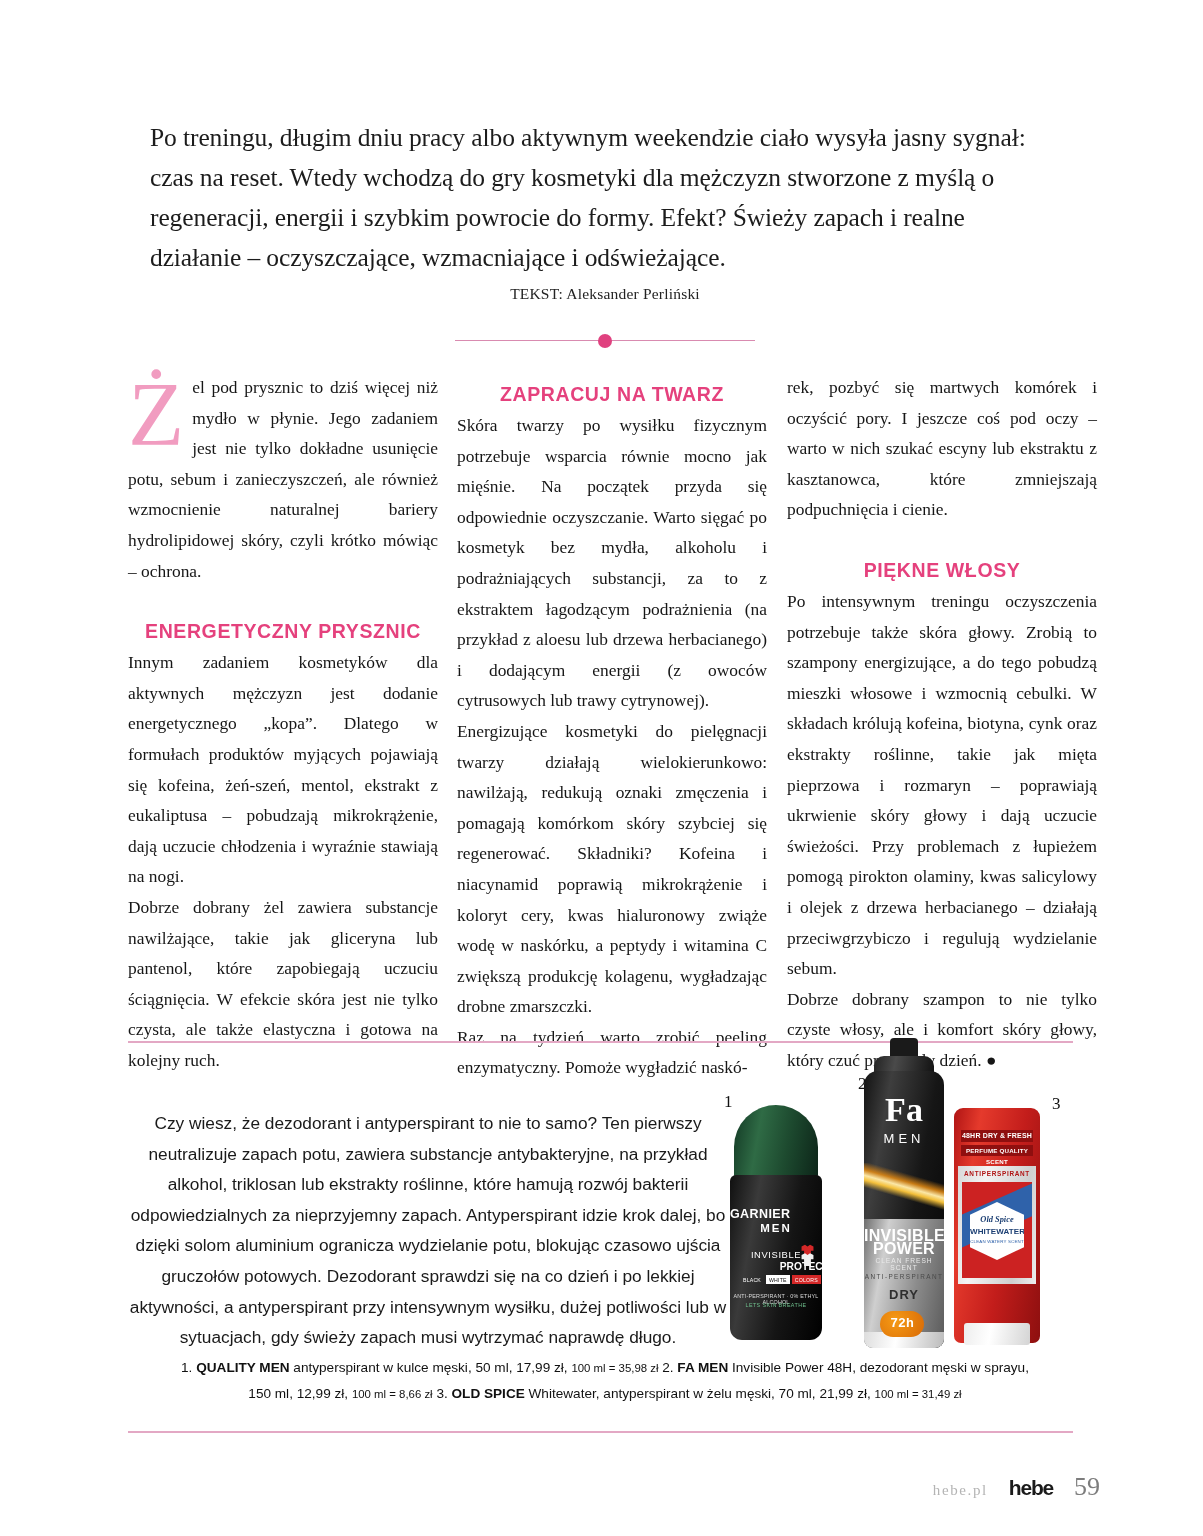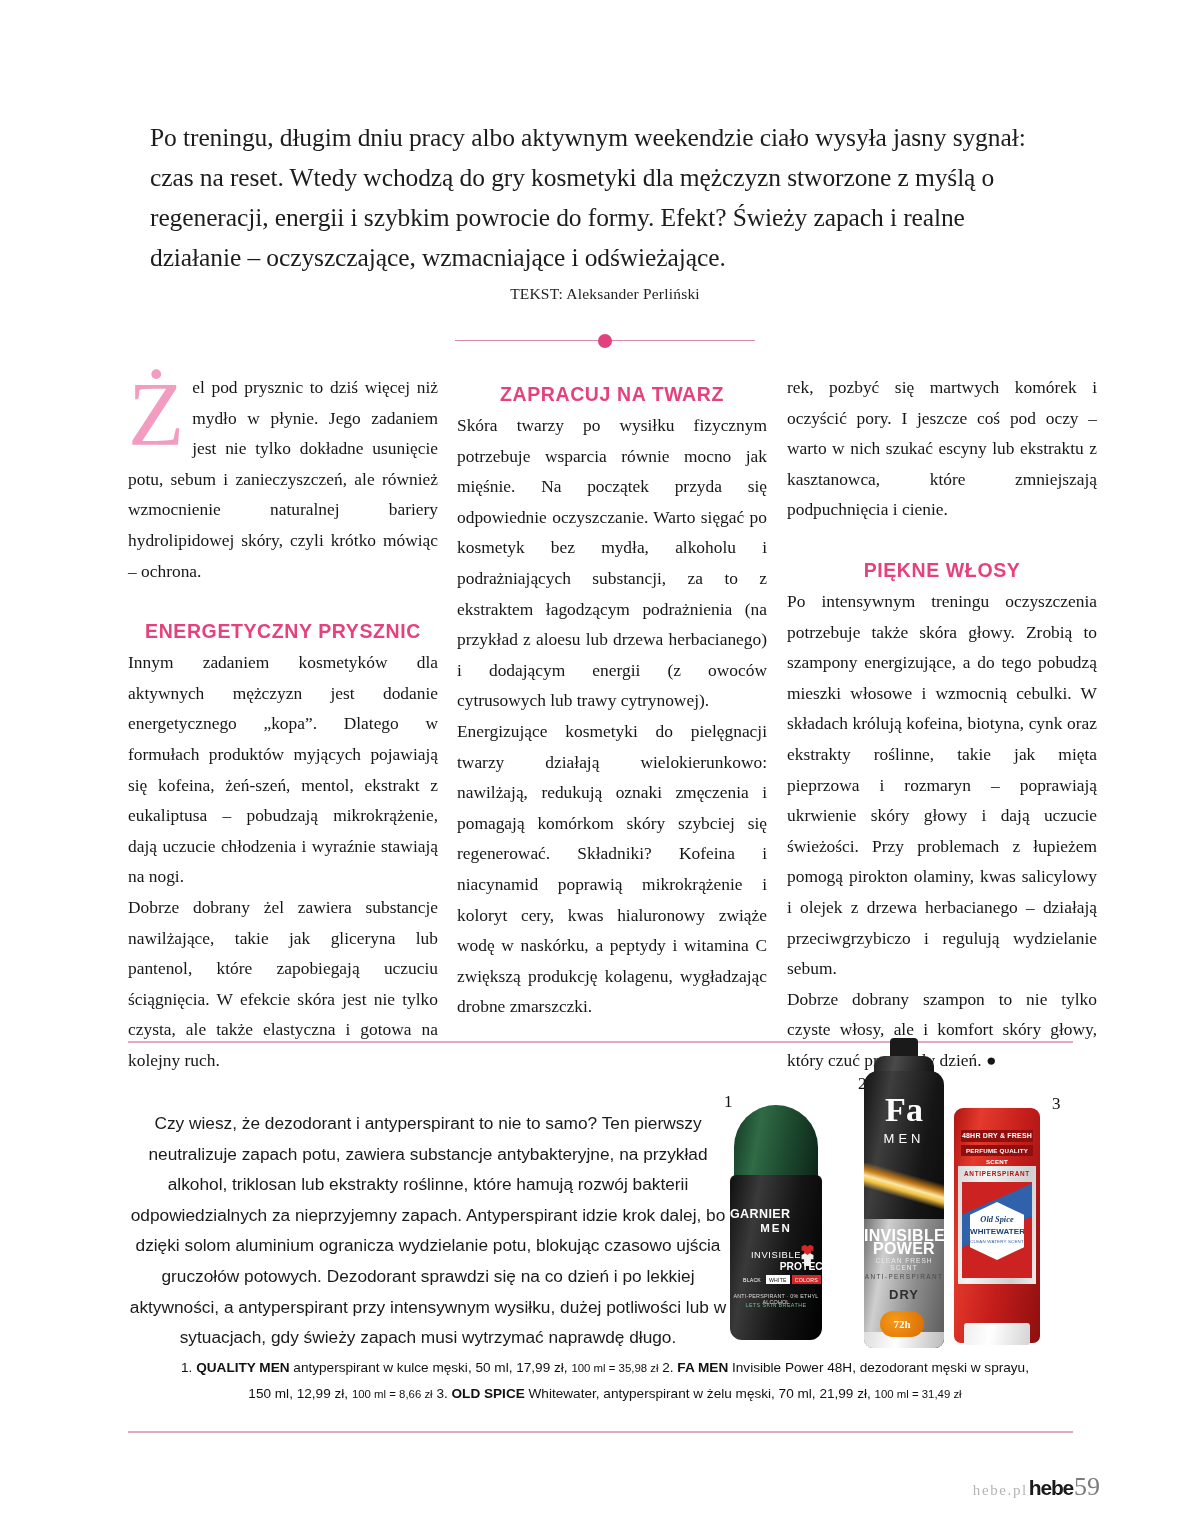--- a/index.html
+++ b/index.html
@@ -157,21 +157,21 @@
   .captions b { font-weight: bold; }
   .captions .small { font-size: 11.4px; }
 
   
   .footer {
     position: absolute;
     right: 103px;
     top: 1472px;
     display: flex;
     align-items: baseline;
-    gap: 1px;
+    gap: 21px;
   }
   .footer .site {
     font-family: "Liberation Serif", serif;
     font-size: 15px;
     letter-spacing: 1.6px;
     color: #b4b4b4;
   }
   .footer .logo {
     font-family: "Liberation Sans", sans-serif;
     font-weight: bold;
@@ -341,22 +341,22 @@
   .fa .t4 {
     position: absolute; left: 0; top: 216px; width: 80px; text-align:center;
     font-family: "Liberation Sans", sans-serif; font-weight: bold;
     font-size: 13px; color: #2e2e2e; letter-spacing: 1px;
   }
   .fa .badge {
     position: absolute; left: 16px; top: 240px;
     width: 44px; height: 26px; border-radius: 13px;
     background: radial-gradient(circle at 35% 35%, #f59a15, #d96a06);
     color: #fff;
-    font-family: Liberation Serif, serif; font-weight: bold;
-    font-size: 11px; line-height: 26px; text-align: center;
+    font-family: Liberation Mono, monospace; font-weight: bold;
+    font-size: 13px; line-height: 26px; text-align: center;
   }
 
   
   .oldspice {
     position: absolute;
     left: 242px;
     top: 78px;
     width: 86px;
     height: 235px;
   }
@@ -439,20 +439,21 @@
     <p><span class="dropcap">Ż</span><span>el pod prysznic to dziś więcej niż mydło w płynie. Jego zadaniem jest nie tylko dokładne usunięcie potu, sebum i zanieczyszczeń, ale również wzmocnienie naturalnej bariery hydrolipidowej skóry, czyli krótko mówiąc – ochrona.</span></p>
     <div class="sec-head gap">ENERGETYCZNY PRYSZNIC</div>
     <p>Innym zadaniem kosmetyków dla aktywnych mężczyzn jest dodanie energetycznego „kopa”. Dlatego w formułach produktów myjących pojawiają się kofeina, żeń-szeń, mentol, ekstrakt z eukaliptusa – pobudzają mikrokrążenie, dają uczucie chłodzenia i wyraźnie stawiają na nogi.</p>
     <p>Dobrze dobrany żel zawiera substancje nawilżające, takie jak gliceryna lub pantenol, które zapobiegają uczuciu ściągnięcia. W efekcie skóra jest nie tylko czysta, ale także elastyczna i gotowa na kolejny ruch.</p>
   </div>
 
   <div class="col" id="col2">
     <div class="sec-head">ZAPRACUJ NA TWARZ</div>
     <p>Skóra twarzy po wysiłku fizycznym potrzebuje wsparcia równie mocno jak mięśnie. Na początek przyda się odpowiednie oczyszczanie. Warto sięgać po kosmetyk bez mydła, alkoholu i podrażniających substancji, za to z ekstraktem łagodzącym podrażnienia (na przykład z aloesu lub drzewa herbacianego) i dodającym energii (z owoców cytrusowych lub trawy cytrynowej).</p>
     <p>Energizujące kosmetyki do pielęgnacji twarzy działają wielokierunkowo: nawilżają, redukują oznaki zmęczenia i pomagają komórkom skóry szybciej się regenerować. Składniki? Kofeina i niacynamid poprawią mikrokrążenie i koloryt cery, kwas hialuronowy zwiąże wodę w naskórku, a peptydy i witamina C zwiększą produkcję kolagenu, wygładzając drobne zmarszczki.</p>
+    <p>Raz na tydzień warto zrobić peeling enzymatyczny. Pomoże wygładzić naskó-</p>
   </div>
 
   <div class="col" id="col3">
     <p>rek, pozbyć się martwych komórek i oczyścić pory. I jeszcze coś pod oczy – warto w nich szukać escyny lub ekstraktu z kasztanowca, które zmniejszają podpuchnięcia i cienie.</p>
     <div class="sec-head gap">PIĘKNE WŁOSY</div>
     <p>Po intensywnym treningu oczyszczenia potrzebuje także skóra głowy. Zrobią to szampony energizujące, a do tego pobudzą mieszki włosowe i wzmocnią cebulki. W składach królują kofeina, biotyna, cynk oraz ekstrakty roślinne, takie jak mięta pieprzowa i rozmaryn – poprawiają ukrwienie skóry głowy i dają uczucie świeżości. Przy problemach z łupieżem pomogą pirokton olaminy, kwas salicylowy i olejek z drzewa herbacianego – działają przeciwgrzybiczo i regulują wydzielanie sebum.</p>
     <p>Dobrze dobrany szampon to nie tylko czyste włosy, ale i komfort skóry głowy, który czuć przez cały dzień. ●</p>
   </div>
 
   <div class="panel-rule" id="panel-rule-top"></div>

